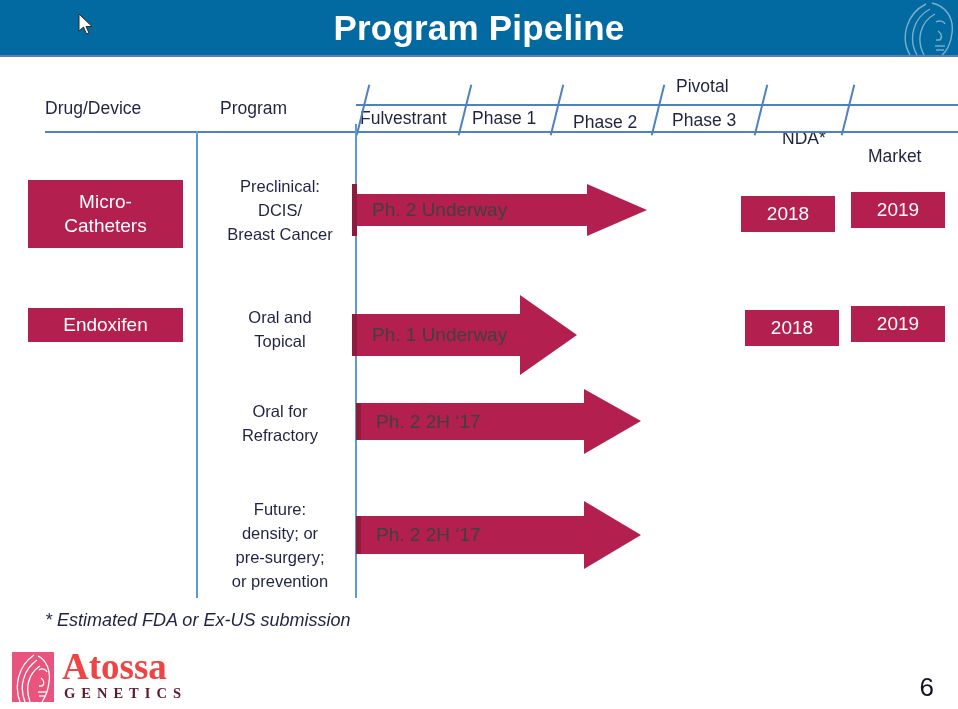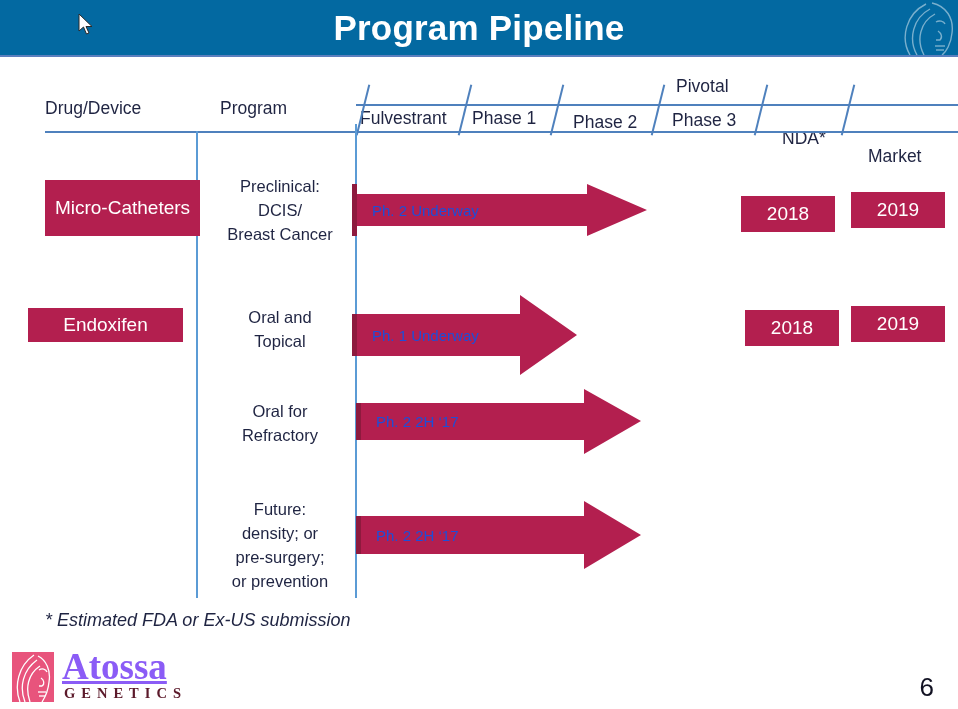--- a/index.html
+++ b/index.html
@@ -116,22 +116,22 @@
     left: 0; top: 0;
     width: 100%; height: 100%;
   }
   .arrow-label {
     position: absolute;
     left: 20px;
     top: 0;
     height: 100%;
     display: flex;
     align-items: center;
-    color: #1d4ed8;
-    font-size: 15px;
+    color: #404040;
+    font-size: 19px;
     white-space: nowrap;
   }
 
   
   .year-box {
     position: absolute;
     background: #B31F4F;
     color: #ffffff;
     font-size: 19px;
     display: flex;
@@ -155,23 +155,22 @@
     position: absolute; left: 0; top: 0;
     width: 42px; height: 50px;
     background: #E8547C;
     overflow: hidden;
   }
   #brand-name {
     position: absolute; left: 50px; top: -4px;
     font-family: "Liberation Serif", serif;
     font-size: 37px;
     font-weight: bold;
-    color: #8b5cf6;
+    color: #ef4444;
     line-height: 1;
-    text-decoration: underline;
   }
   #brand-sub {
     position: absolute; left: 52px; top: 33px;
     font-family: "Liberation Serif", serif;
     font-size: 14.5px;
     font-weight: bold;
     letter-spacing: 6px;
     color: #5C1A2B;
   }
   #page-number {
@@ -225,21 +224,21 @@
   <div class="slash" style="left:362px; top:84px; height:52px; transform:rotate(14deg);"></div>
   <div class="slash" style="left:464px; top:84px; height:52px; transform:rotate(14deg);"></div>
   <div class="slash" style="left:556px; top:84px; height:52px; transform:rotate(14deg);"></div>
   <div class="slash" style="left:657px; top:84px; height:52px; transform:rotate(14deg);"></div>
   <div class="slash" style="left:760px; top:84px; height:52px; transform:rotate(14deg);"></div>
   <div class="slash" style="left:847px; top:84px; height:52px; transform:rotate(14deg);"></div>
 
   <div class="rule-v" style="left:196px; top:131px; height:467px;"></div>
   <div class="rule-v" style="left:355px; top:124px; height:474px;"></div>
 
-  <div class="drug-box" style="left:45px; top:180px; width:155px; height:56px; flex-direction:row;">
+  <div class="drug-box" style="left:28px; top:180px; width:155px; height:68px; flex-direction:column;">
     <span>Micro-</span>
     <span>Catheters</span>
   </div>
   <div class="program-text" style="left:206px; top:175px; width:148px;">
     <div>Preclinical:</div>
     <div>DCIS/</div>
     <div>Breast Cancer</div>
   </div>
   <div class="arrow-wrap" style="left:352px; top:184px; width:295px; height:52px;">
     <svg class="arrow-body" viewBox="0 0 295 52" preserveAspectRatio="none" aria-hidden="true">

